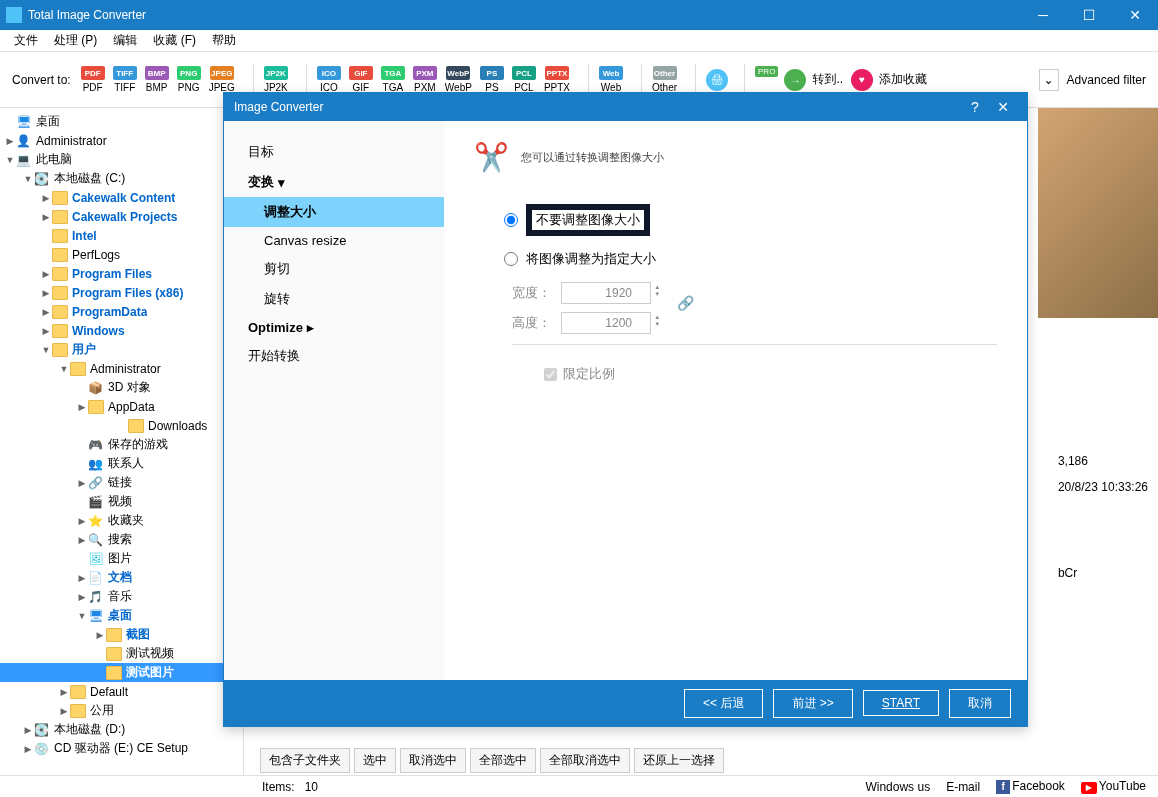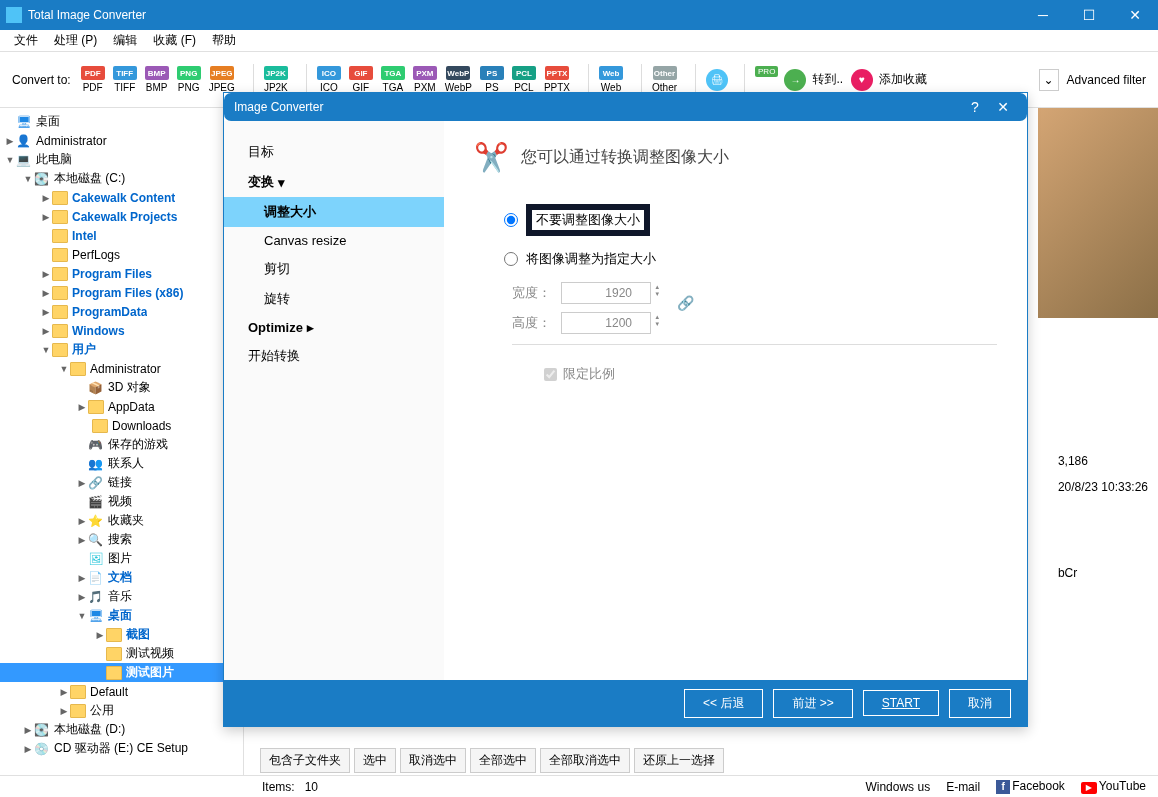--- a/index.html
+++ b/index.html
@@ -53,33 +53,33 @@
 
 
 .statusbar { position: absolute; bottom: 0; left: 0; right: 0; height: 22px; border-top: 1px solid #e0e0e0; display: flex; align-items: center; padding: 0 12px; font-size: 12px; }
 .statusbar .items { margin-left: 250px; }
 .statusbar .right { margin-left: auto; display: flex; gap: 16px; align-items: center; }
 .fb-icon { width: 14px; height: 14px; background: #3b5998; color: #fff; display: inline-flex; align-items: center; justify-content: center; font-size: 10px; font-weight: bold; margin-right: 2px; }
 .yt-icon { width: 16px; height: 12px; background: #ff0000; color: #fff; display: inline-flex; align-items: center; justify-content: center; font-size: 8px; margin-right: 2px; border-radius: 2px; }
 
 
 .dialog { position: absolute; left: 223px; top: 92px; width: 805px; height: 635px; background: #fff; border: 1px solid #1a7cc5; box-shadow: 0 4px 12px rgba(0,0,0,0.2); display: flex; flex-direction: column; }
-.dialog-titlebar { height: 28px; background: #1a7cc5; color: #fff; display: flex; align-items: center; padding: 0 10px; border-radius: 7px; }
+.dialog-titlebar { height: 28px; background: #1a7cc5; color: #fff; display: flex; align-items: center; padding: 0 10px; }
 .dialog-titlebar .title { flex: 1; font-size: 12px; }
 .dialog-titlebar .dlg-btn { width: 28px; text-align: center; font-size: 14px; }
 .dialog-body { flex: 1; display: flex; }
 .dialog-sidebar { width: 220px; background: #fafafa; padding: 16px 0; }
 .dialog-sidebar .section { padding: 6px 24px; font-size: 13px; display: flex; align-items: center; gap: 4px; }
 .dialog-sidebar .section.header { font-weight: bold; }
 .dialog-sidebar .section.sub { padding-left: 40px; }
 .dialog-sidebar .section.active { background: #7dd3fc; font-weight: bold; }
 .dialog-content { flex: 1; padding: 20px 30px; }
 .dialog-heading { display: flex; align-items: center; gap: 12px; margin-bottom: 30px; }
 .dialog-heading .scissors { font-size: 28px; }
-.dialog-heading h2 { font-size: 16px; font-weight: normal; color: #444; }
+.dialog-heading h2 { font-size: 11px; font-weight: normal; color: #444; }
 .radio-row { display: flex; align-items: center; gap: 8px; margin-bottom: 14px; margin-left: 30px; font-size: 13px; }
 .radio-row input[type=radio] { width: 14px; height: 14px; }
 .radio-row .boxed { border: 6px solid #0f172a; padding: 1px 4px; }
 .size-fields { margin-left: 38px; }
 .size-row { display: flex; align-items: center; gap: 10px; margin-bottom: 8px; font-size: 13px; color: #888; }
 .size-row input { width: 90px; height: 22px; text-align: right; padding-right: 18px; border: 1px solid #ccc; font-size: 12px; color: #888; }
 .size-row .spinner { display:inline-block; width:0; position:relative; }
 .size-row .spinner::after { content:"▴\A▾"; white-space:pre; position:absolute; right:2px; top:-10px; font-size:7px; line-height:7px; color:#888;}
 .link-icon { font-size: 14px; color: #888; margin-left: 6px; }
 .checkbox-row { margin-left: 70px; margin-top: 20px; display: flex; align-items: center; gap: 6px; color: #888; font-size: 13px; }
@@ -268,21 +268,21 @@
     <div class="tree-node" style="padding-left:76px">
         <span class="twisty"></span>
         <span class="icon" style="color:#00bcd4">📦</span>
         <span class="label">3D 对象</span>
       </div>
     <div class="tree-node" style="padding-left:76px">
         <span class="twisty">▶</span>
         <span class="icon folder"></span>
         <span class="label">AppData</span>
       </div>
-    <div class="tree-node" style="padding-left:80px">
+    <div class="tree-node" style="padding-left:116px">
         <span class="twisty"></span>
         <span class="icon folder"></span>
         <span class="label">Downloads</span>
       </div>
     <div class="tree-node" style="padding-left:76px">
         <span class="twisty"></span>
         <span class="icon">🎮</span>
         <span class="label">保存的游戏</span>
       </div>
     <div class="tree-node" style="padding-left:76px">

